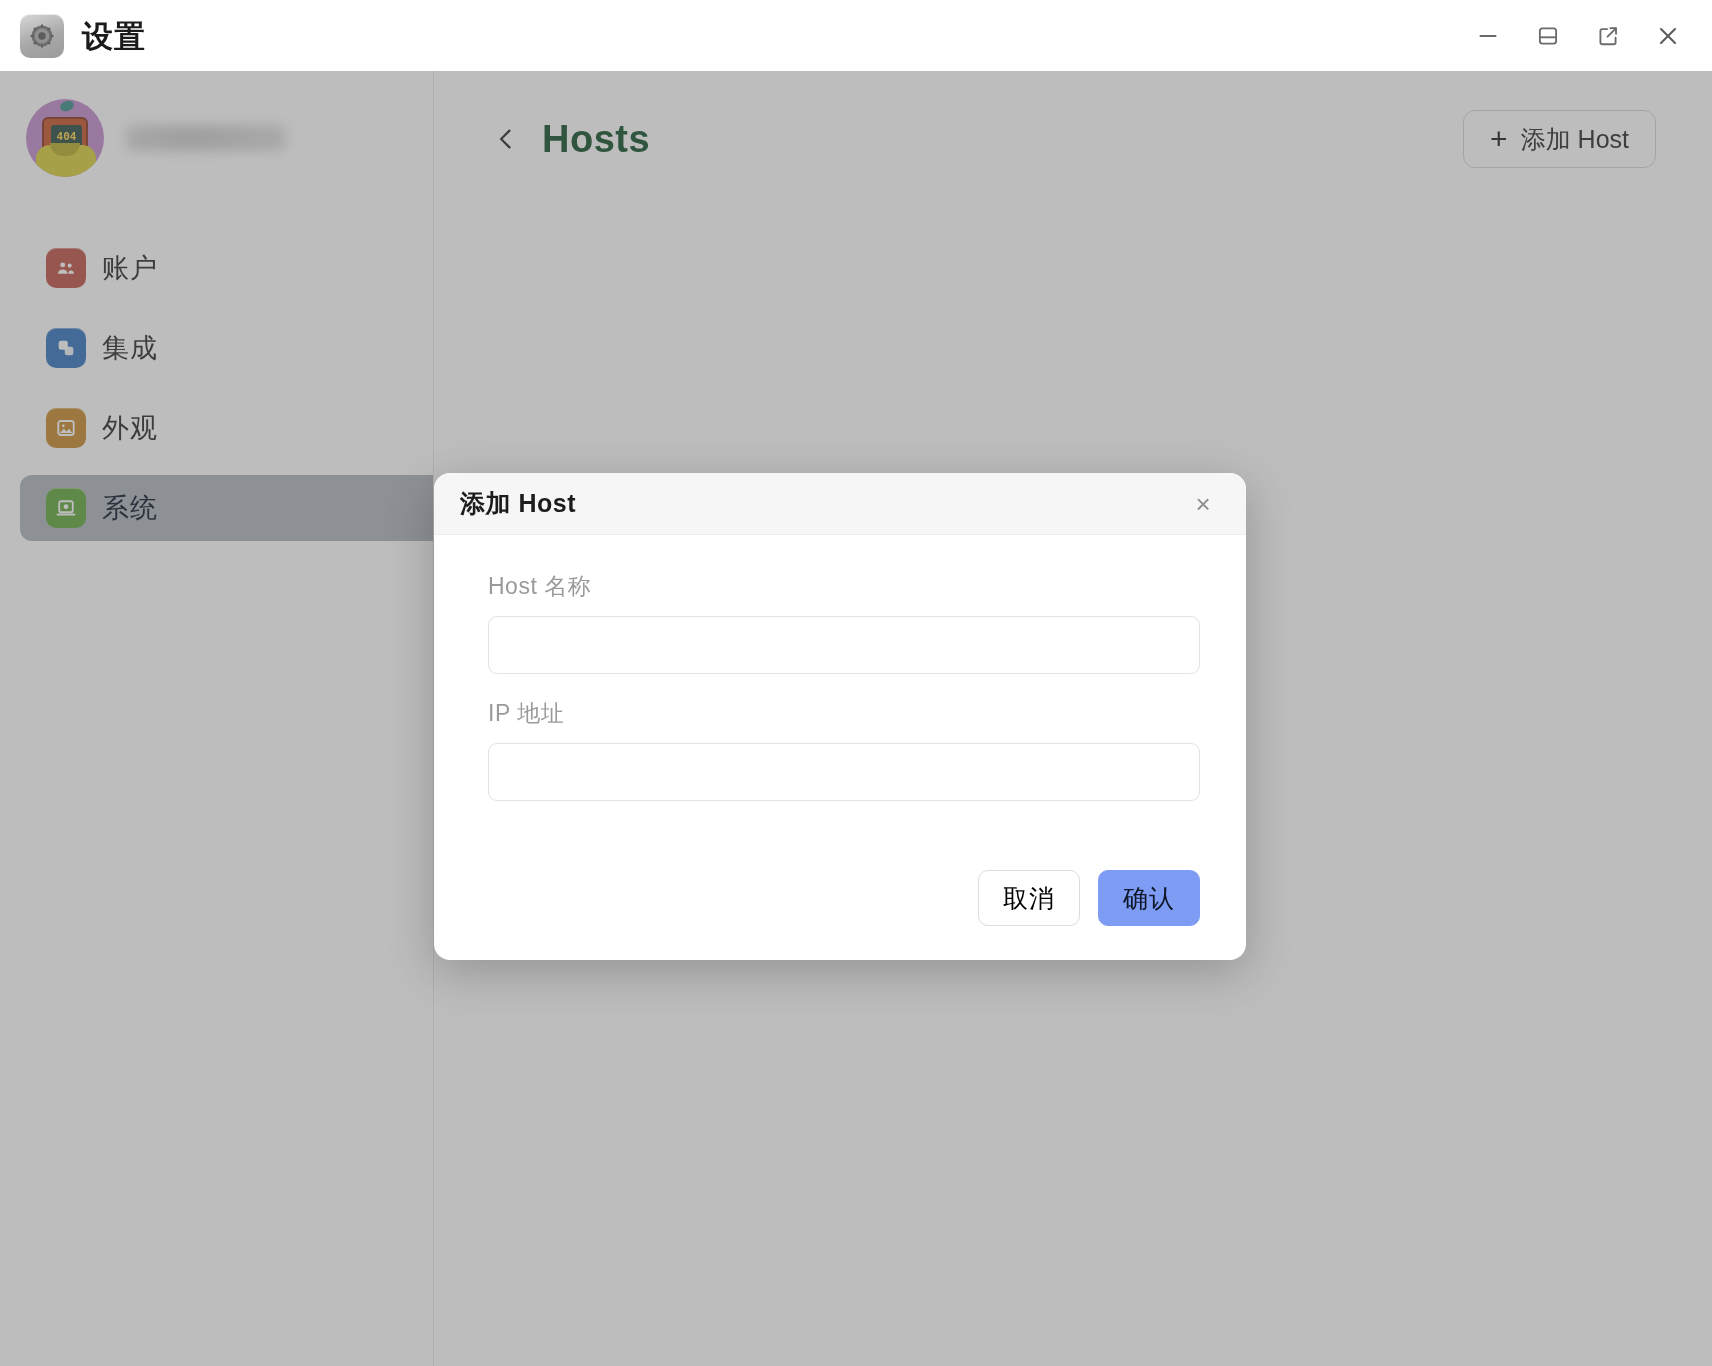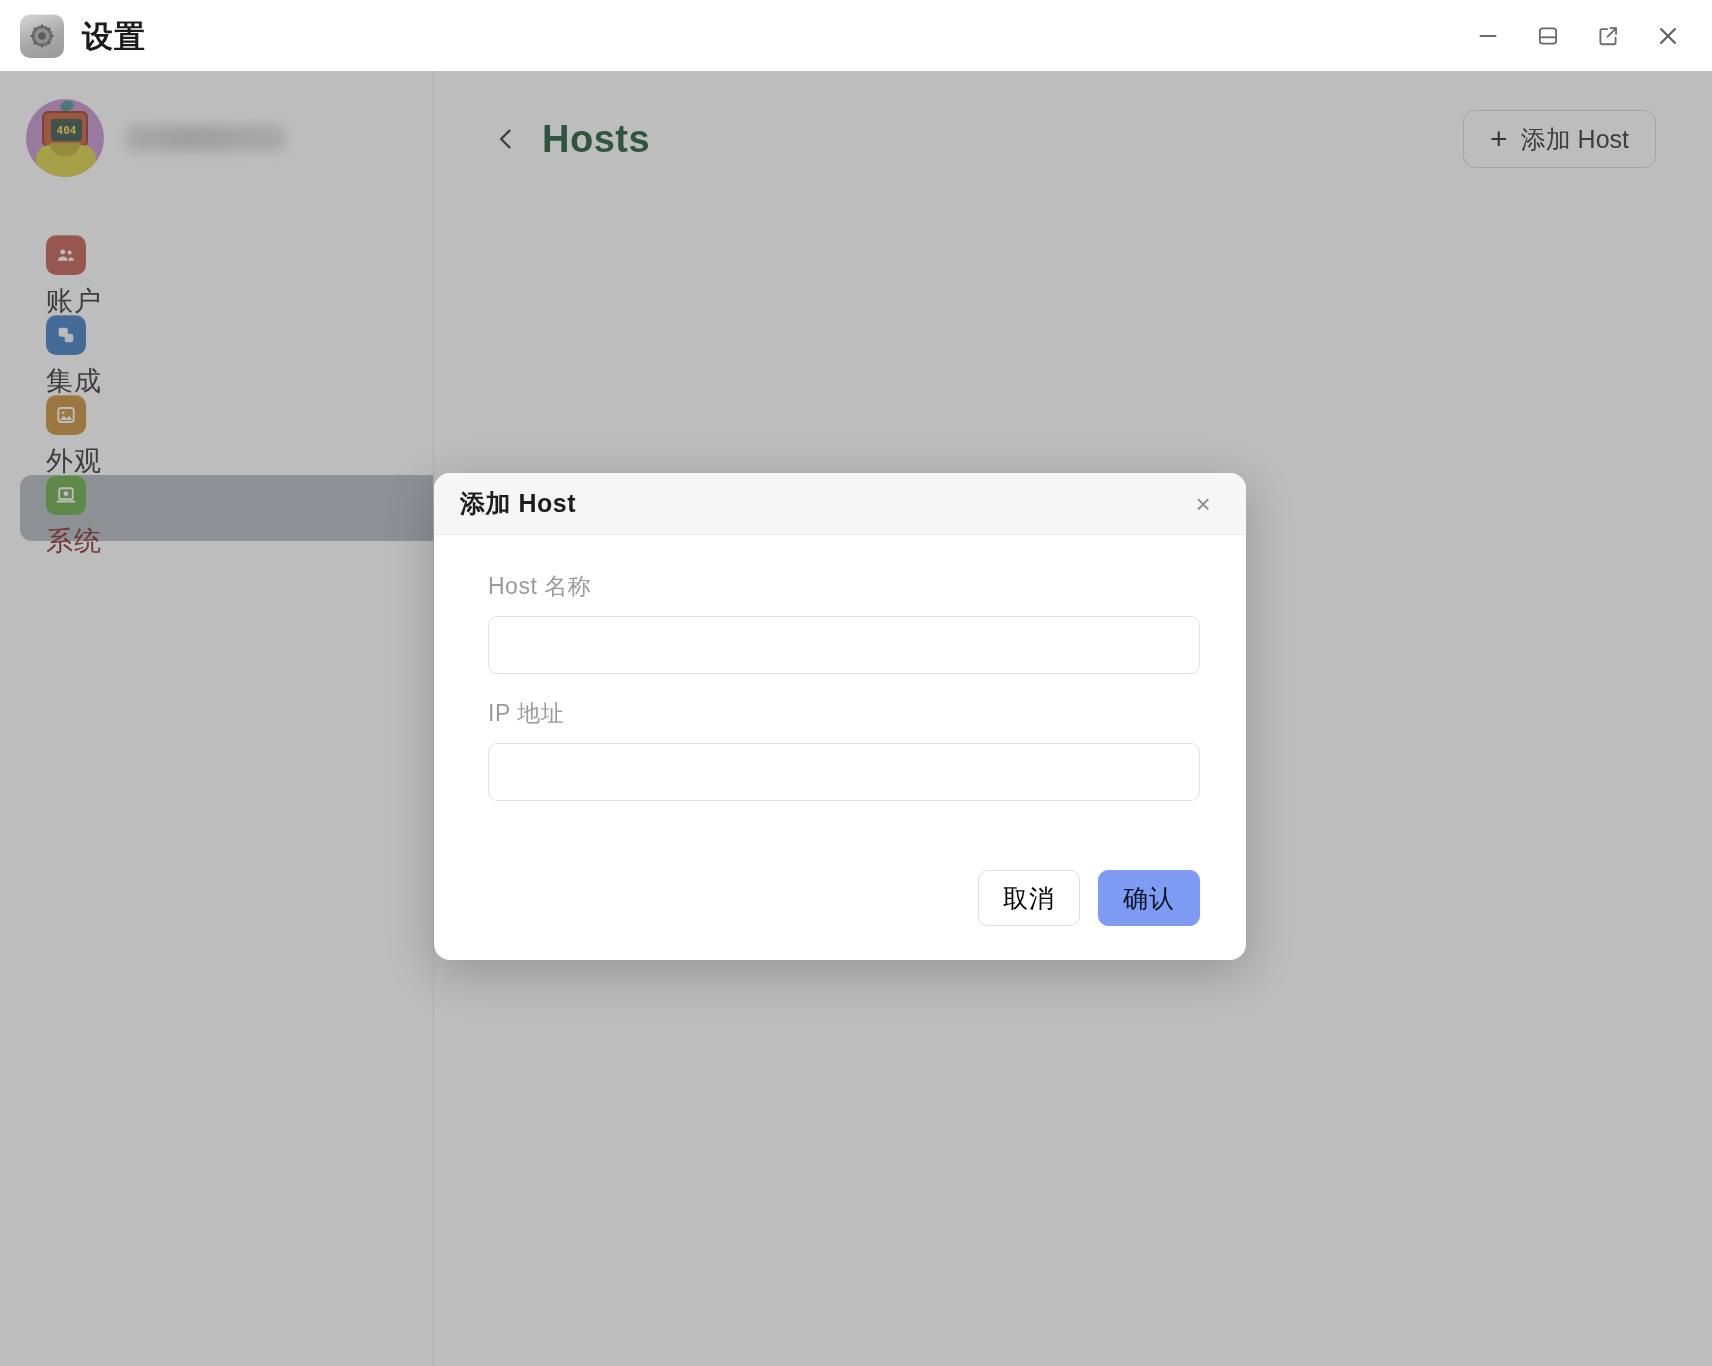--- a/index.html
+++ b/index.html
@@ -67,21 +67,21 @@
     display: flex; align-items: center;
     padding: 0 0 0 26px; gap: 22px; margin-bottom: 58px;
   }
   .avatar {
     width: 78px; height: 78px; border-radius: 50%;
     background: #c58ed0;
     position: relative; overflow: hidden;
     flex: 0 0 78px;
   }
   .avatar .tv {
-    position: absolute; left: 16px; top: 12px;
+    position: absolute; left: 16px; top: 18px;
     width: 46px; height: 36px; border-radius: 6px;
     background: #c8552e; border: 2px solid #8c3a20;
   }
   .avatar .tv-screen {
     position: absolute; left: 7px; top: 6px;
     width: 31px; height: 22px; border-radius: 3px;
     background: #2d4f46;
     display: flex; align-items: center; justify-content: center;
     font-size: 11px; font-weight: 700; color: #ffd24a;
     font-family: "DejaVu Sans Mono", monospace; line-height: 1;
@@ -102,36 +102,35 @@
     background: #b9ae2c;
   }
   .username-blur {
     width: 160px; height: 26px; border-radius: 6px;
     background: linear-gradient(90deg, #d6d6d6, #c4c4c4 40%, #d9d9d9);
     filter: blur(6px); opacity: .85;
   }
 
   .nav { display: flex; flex-direction: column; }
   .nav-item {
-    display: flex; align-items: flex-start; gap: 8px;
+    display: flex; align-items: center; gap: 16px;
     height: 66px; padding-left: 26px;
     margin: 0 0 14px 20px;
     border-radius: 12px 0 0 12px;
     cursor: pointer;
-    flex-direction: column;
   }
   .nav-item.selected { background: #b0b4bd; }
   .nav-icon {
     width: 40px; height: 40px; border-radius: 10px;
     display: flex; align-items: center; justify-content: center;
     flex: 0 0 40px;
     box-shadow: inset 0 1px 0 rgba(255,255,255,.35);
   }
   .nav-label { font-size: 27px; color: #2a2a2a; letter-spacing: 1px; }
-  .nav-item.selected .nav-label { color: #7f1d1d; }
+  .nav-item.selected .nav-label { color: #0f172a; }
 
   
   .main {
     flex: 1 1 auto; position: relative; background: #ffffff;
     min-width: 0;
   }
   .main-header {
     display: flex; align-items: center;
     padding: 32px 56px 0 52px; height: 104px;
   }

